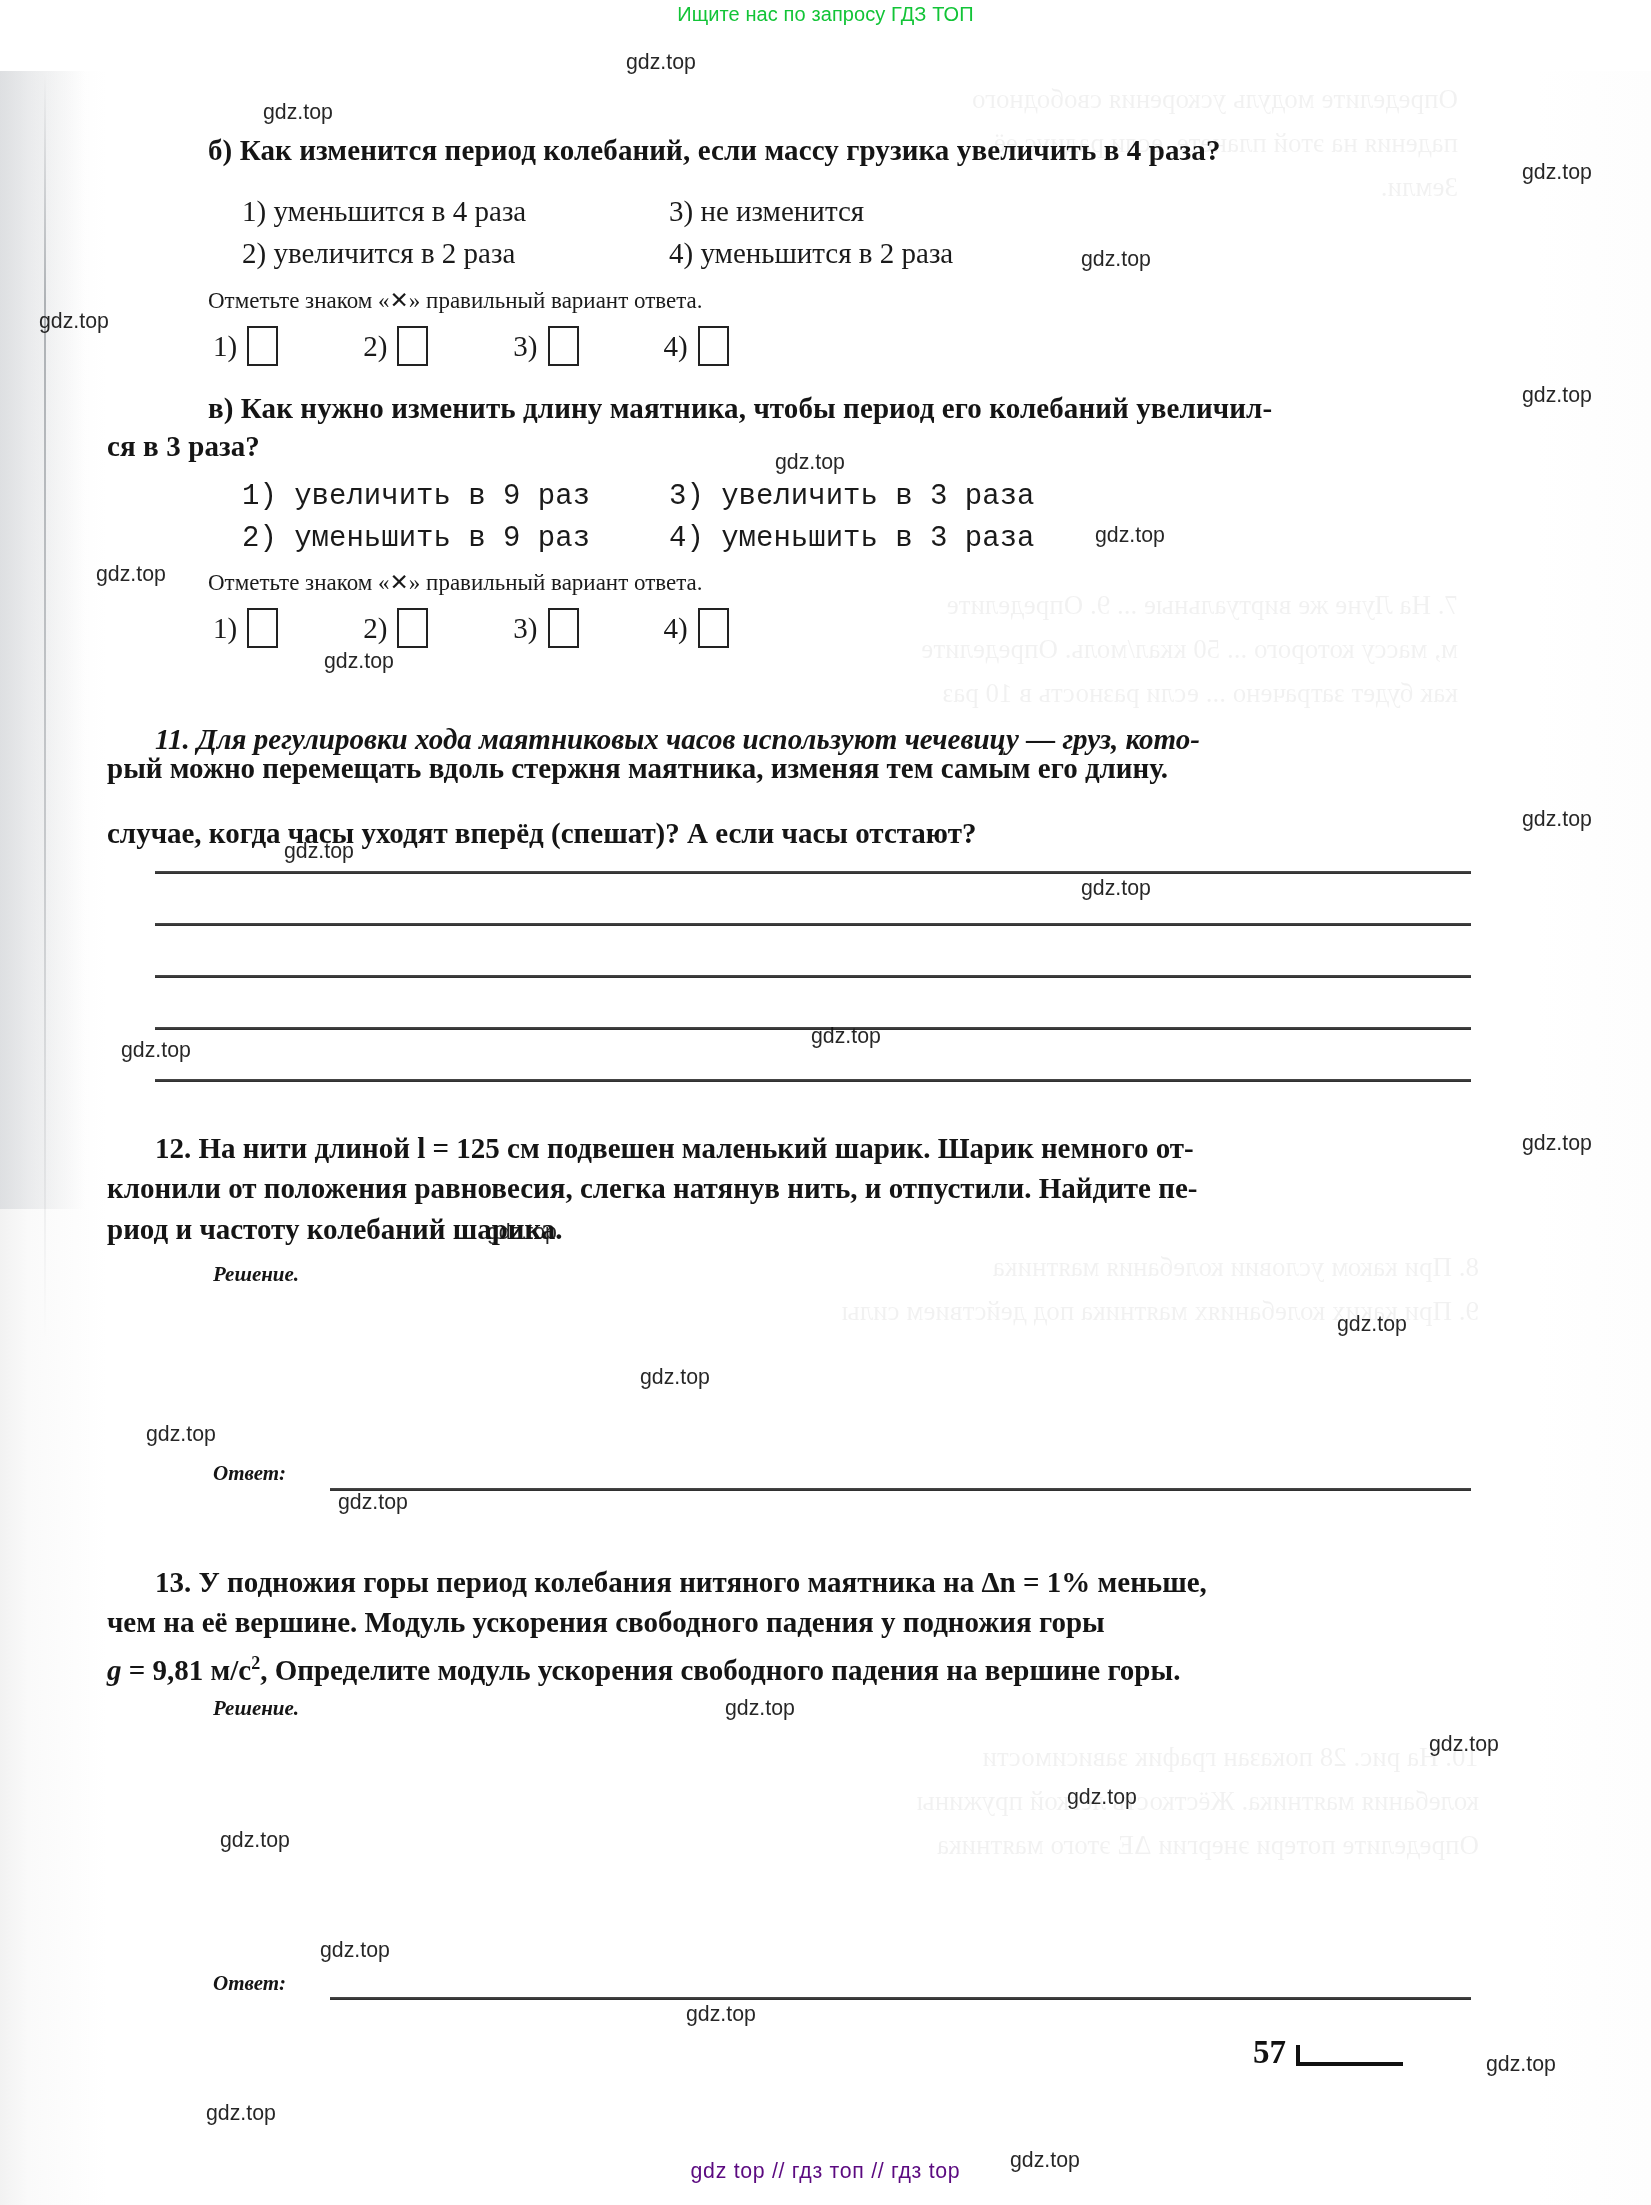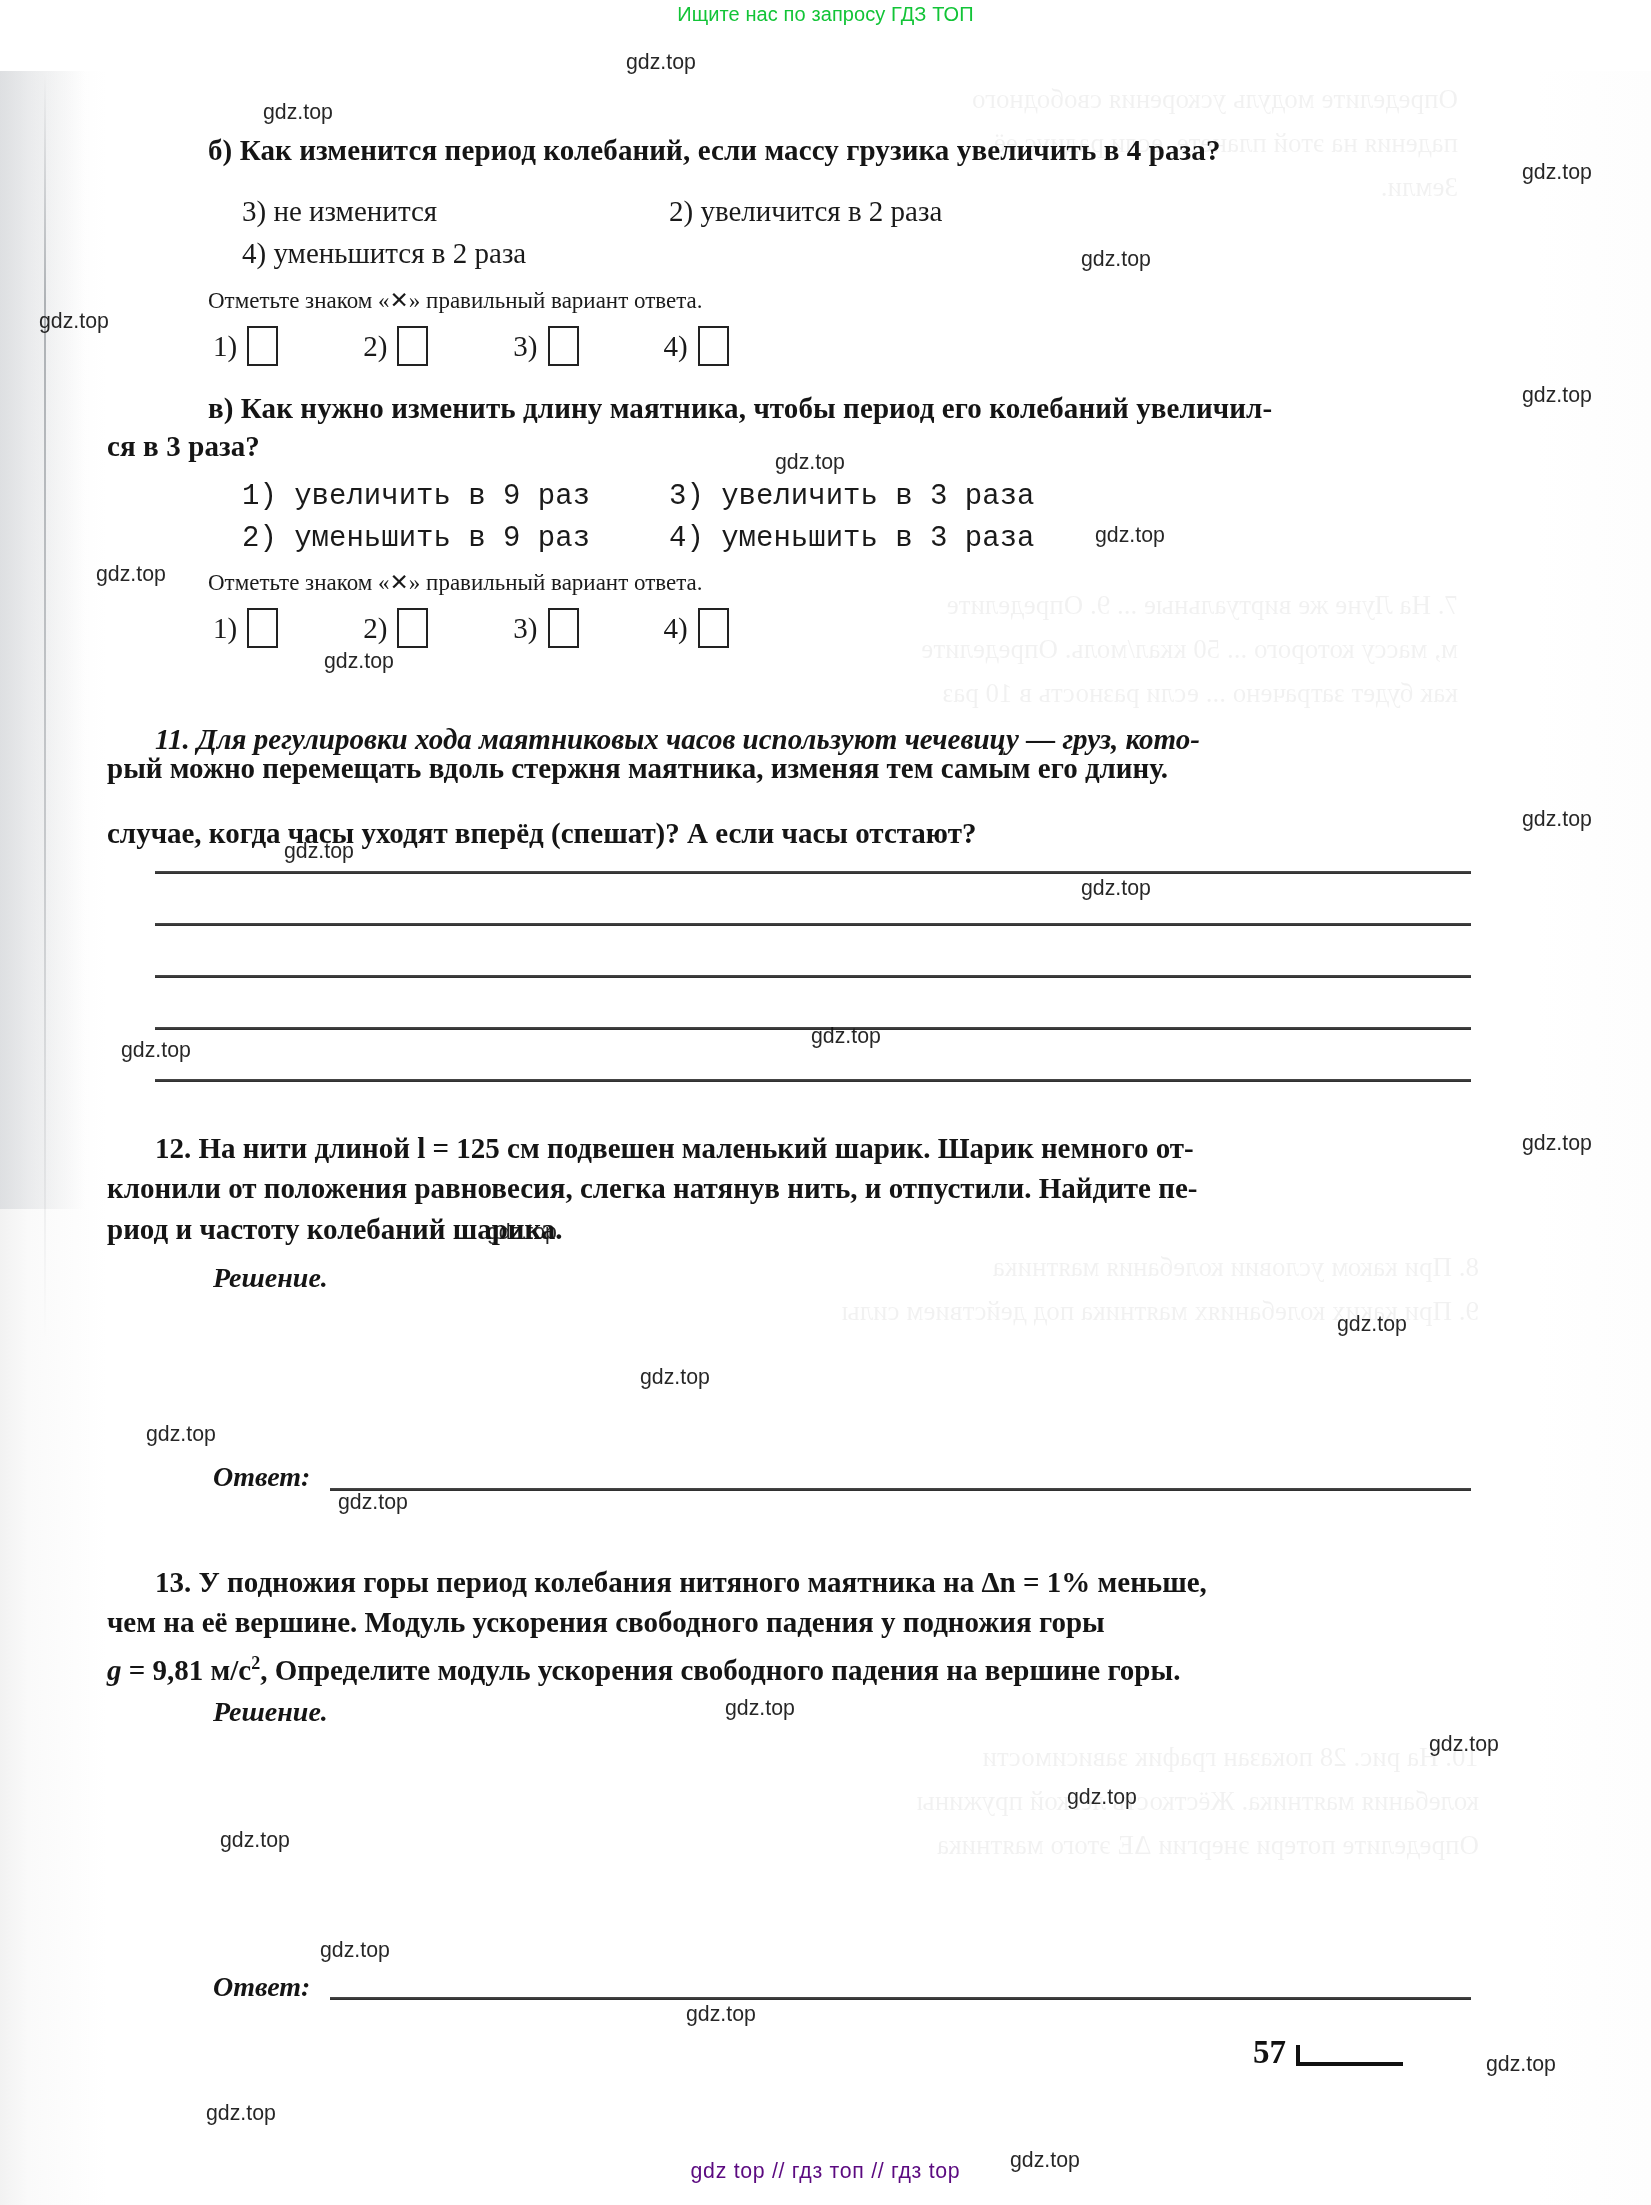--- a/index.html
+++ b/index.html
@@ -86,21 +86,21 @@
   .cbgap{width:85px;}
 
   
   .rule{
     position:absolute;height:2.8px;
     background:linear-gradient(180deg,#4a4a4a,#2b2b2b);
   }
 
   
   .ans-label{
-    font-size:28px;font-style:italic;font-weight:700;color:#151515;
+    font-size:21px;font-style:italic;font-weight:700;color:#151515;
   }
 
   
   .pagenum{
     position:absolute;font-family:"Liberation Serif",serif;
     font-size:33px;font-weight:700;color:#111;
   }
   .pn-corner{position:absolute;}
   .pn-corner .v{position:absolute;width:4.3px;height:21.3px;background:#111;left:0;top:0;}
   .pn-corner .h{position:absolute;width:107px;height:4.3px;background:#111;left:0;top:17px;}
@@ -134,20 +134,21 @@
 </div>
 <div class="ghost-blk" style="left:128px;top:1735px;width:1351px;">
   <span>10. На рис. 28 показан график зависимости</span><br><span>колебания маятника. Жёсткость лёгкой пружины</span><br><span>Определите потери энергии ΔE этого маятника</span>
 </div>
 
 <div class="col">
 
   <div class="blk q-line" style="left:208px;top:132px;width:1280px;">б) Как изменится период колебаний, если массу грузика увеличить в 4 раза?</div>
 
   <div class="blk optgrid" style="left:242px;top:192px;width:996px;">
+    <div class="opt">1) уменьшится в 4 раза</div>
     <div class="opt">3) не изменится</div>
     <div class="opt">2) увеличится в 2 раза</div>
     <div class="opt">4) уменьшится в 2 раза</div>
   </div>
 
   <div class="blk instr" style="left:208px;top:282px;width:1138px;">Отметьте знаком «✕» правильный вариант ответа.</div>
 
   <div class="blk cbrow" style="left:213px;top:326px;">
     <div class="cbcell">
       <span class="cbnum">1)</span>

